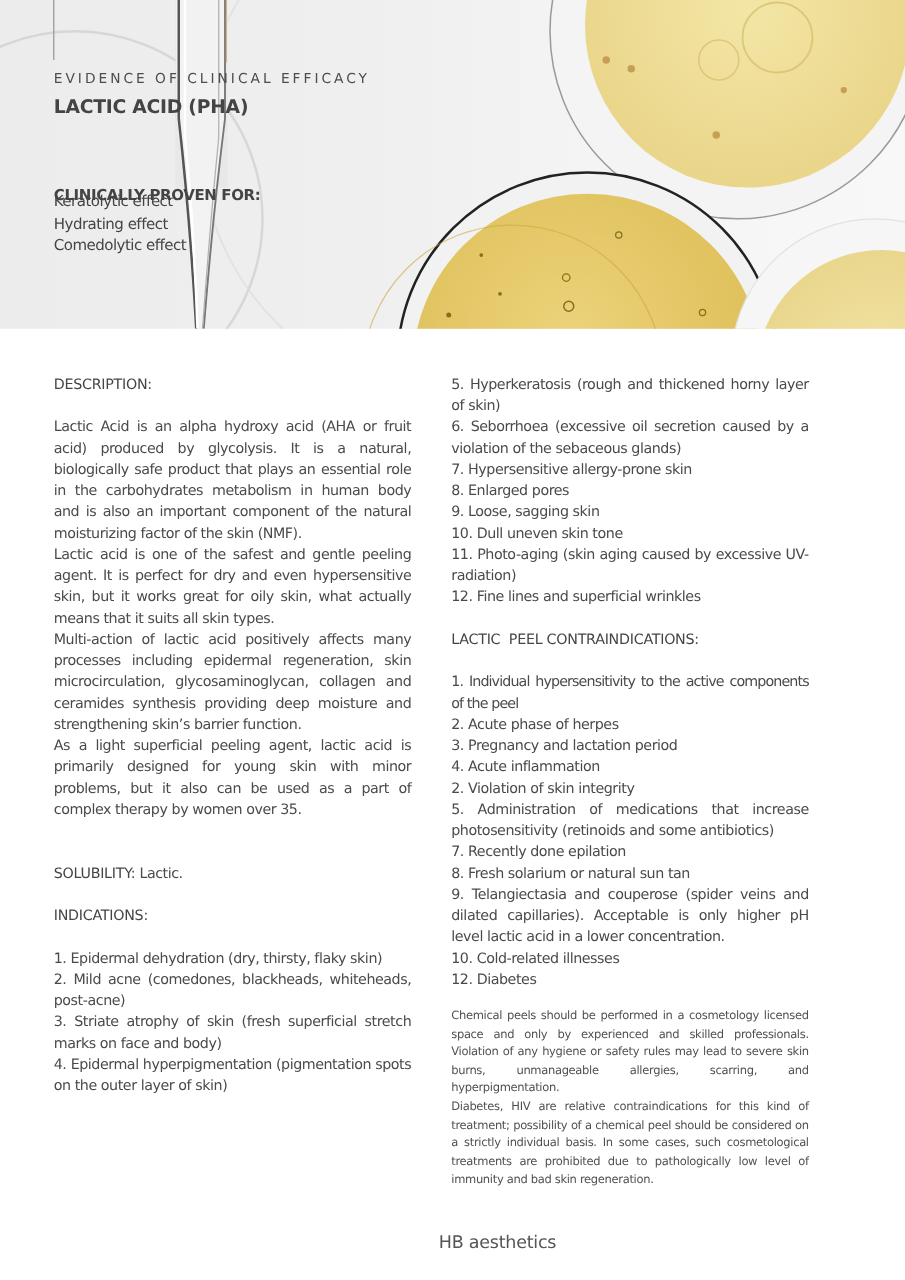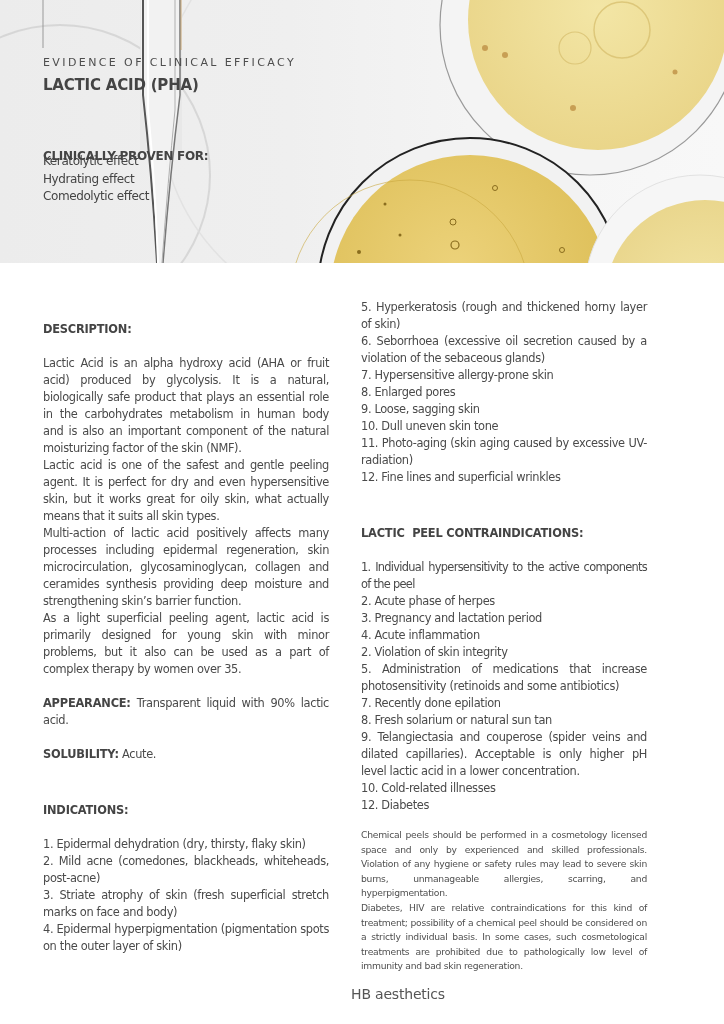--- a/index.html
+++ b/index.html
@@ -10,21 +10,21 @@
   .hero svg { position:absolute; left:0; top:0; }
   .kicker { position:absolute; left:43px; top:56px; font-size:11px; letter-spacing:2.4px; color:#4d4d4d; white-space:nowrap; }
   .title { position:absolute; left:43px; top:76px; font-size:15px; font-weight:bold; color:#444; white-space:nowrap; letter-spacing:-0.2px; }
   .proven-head { position:absolute; left:43px; top:149px; font-size:12px; font-weight:bold; color:#444; white-space:nowrap; letter-spacing:-0.3px;}
   .proven-list { position:absolute; left:43px; top:153px; font-size:12px; line-height:17.5px; color:#444; letter-spacing:-0.4px; }
   .proven-list div { white-space:nowrap; }
 
   .col { position:absolute; font-size:11.4px; line-height:17px; color:#4a4a4a; text-align:justify; letter-spacing:-0.35px; }
   .col-left { left:43px; top:299px; width:286px; }
   .col-right { left:361px; top:299px; width:286px; }
-  .h { font-weight:bold; color:#444; letter-spacing:-0.2px;margin-top:22px; }
+  .h { font-weight:normal; color:#444; letter-spacing:-0.2px; }
   .gap { height:17px; }
   .p { margin:0; }
   .small { font-size:9.2px; line-height:14.6px; letter-spacing:-0.25px; color:#4f4f4f; }
   .footer { position:absolute; left:0; width:724px; top:986px; text-align:center; font-size:14px; color:#555; letter-spacing:-0.2px;padding-left:36px; }
 </style>
 </head>
 <body>
 
 <div class="hero">
   <svg width="724" height="263" viewBox="0 0 724 263">
@@ -91,23 +91,22 @@
 </div>
 
 <div class="col col-left">
   <div class="h">DESCRIPTION:</div>
   <div class="gap"></div>
   <p class="p">Lactic Acid is an alpha hydroxy acid (AHA or fruit acid) produced by glycolysis. It is a natural, biologically safe product that plays an essential role in the carbohydrates metabolism in human body and is also an important component of the natural moisturizing factor of the skin (NMF).</p>
   <p class="p">Lactic acid is one of the safest and gentle peeling agent. It is perfect for dry and even hypersensitive skin, but it works great for oily skin, what actually means that it suits all skin types.</p>
   <p class="p">Multi-action of lactic acid positively affects many processes including epidermal regeneration, skin microcirculation, glycosaminoglycan, collagen and ceramides synthesis providing deep moisture and strengthening skin’s barrier function.</p>
   <p class="p">As a light superficial peeling agent, lactic acid is primarily designed for young skin with minor problems, but it also can be used as a part of complex therapy by women over 35.</p>
   <div class="gap"></div>
-  <p class="p"><span class="h">APPEARANCE:</span><span> Transparent liquid with 90% lactic acid.</span></p>
   <div class="gap"></div>
-  <p class="p"><span class="h">SOLUBILITY:</span><span> Acute.</span></p>
+  <p class="p"><span class="h">SOLUBILITY:</span><span> Lactic.</span></p>
   <div class="gap"></div>
   <div class="h">INDICATIONS:</div>
   <div class="gap"></div>
   <div>1. Epidermal dehydration (dry, thirsty, flaky skin)</div>
   <div>2. Mild acne (comedones, blackheads, whiteheads, post-acne)</div>
   <div>3. Striate atrophy of skin (fresh superficial stretch marks on face and body)</div>
   <div>4. Epidermal hyperpigmentation (pigmentation spots on the outer layer of skin)</div>
 </div>
 
 <div class="col col-right">

